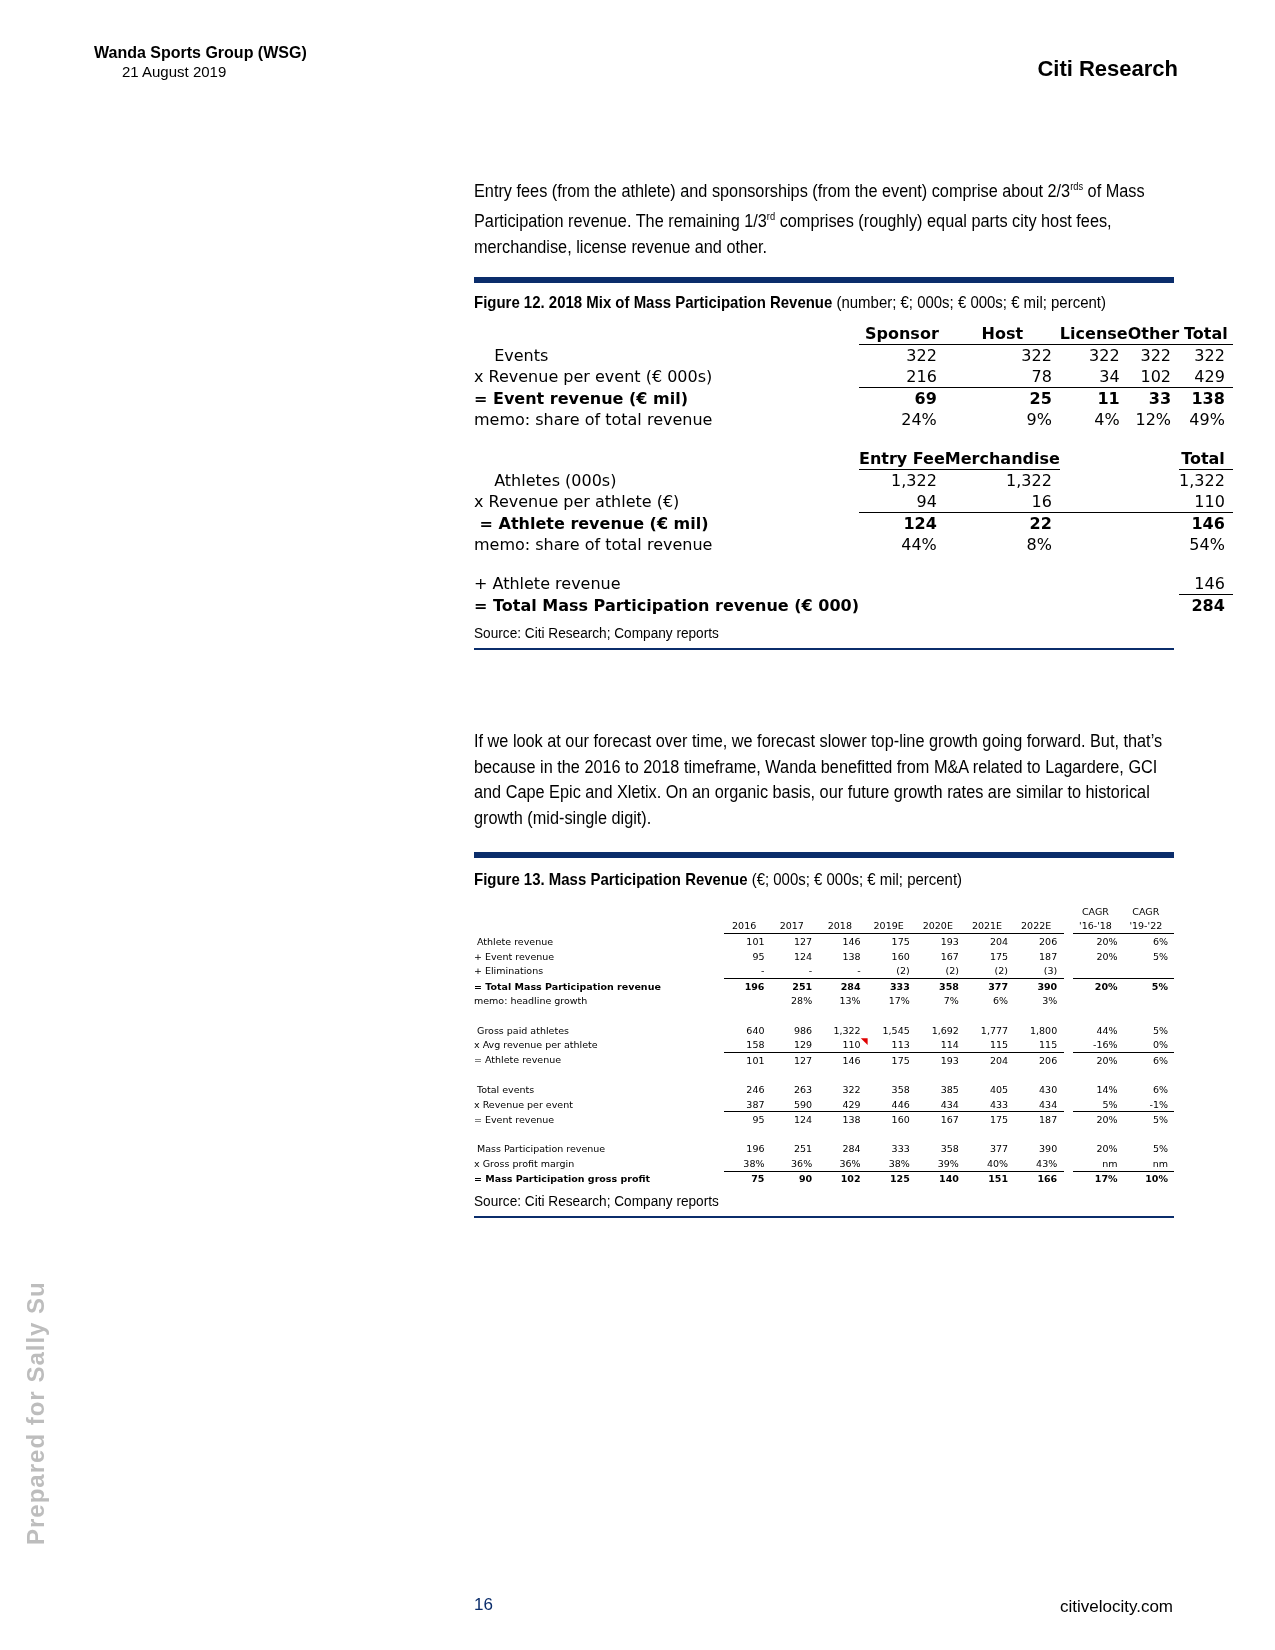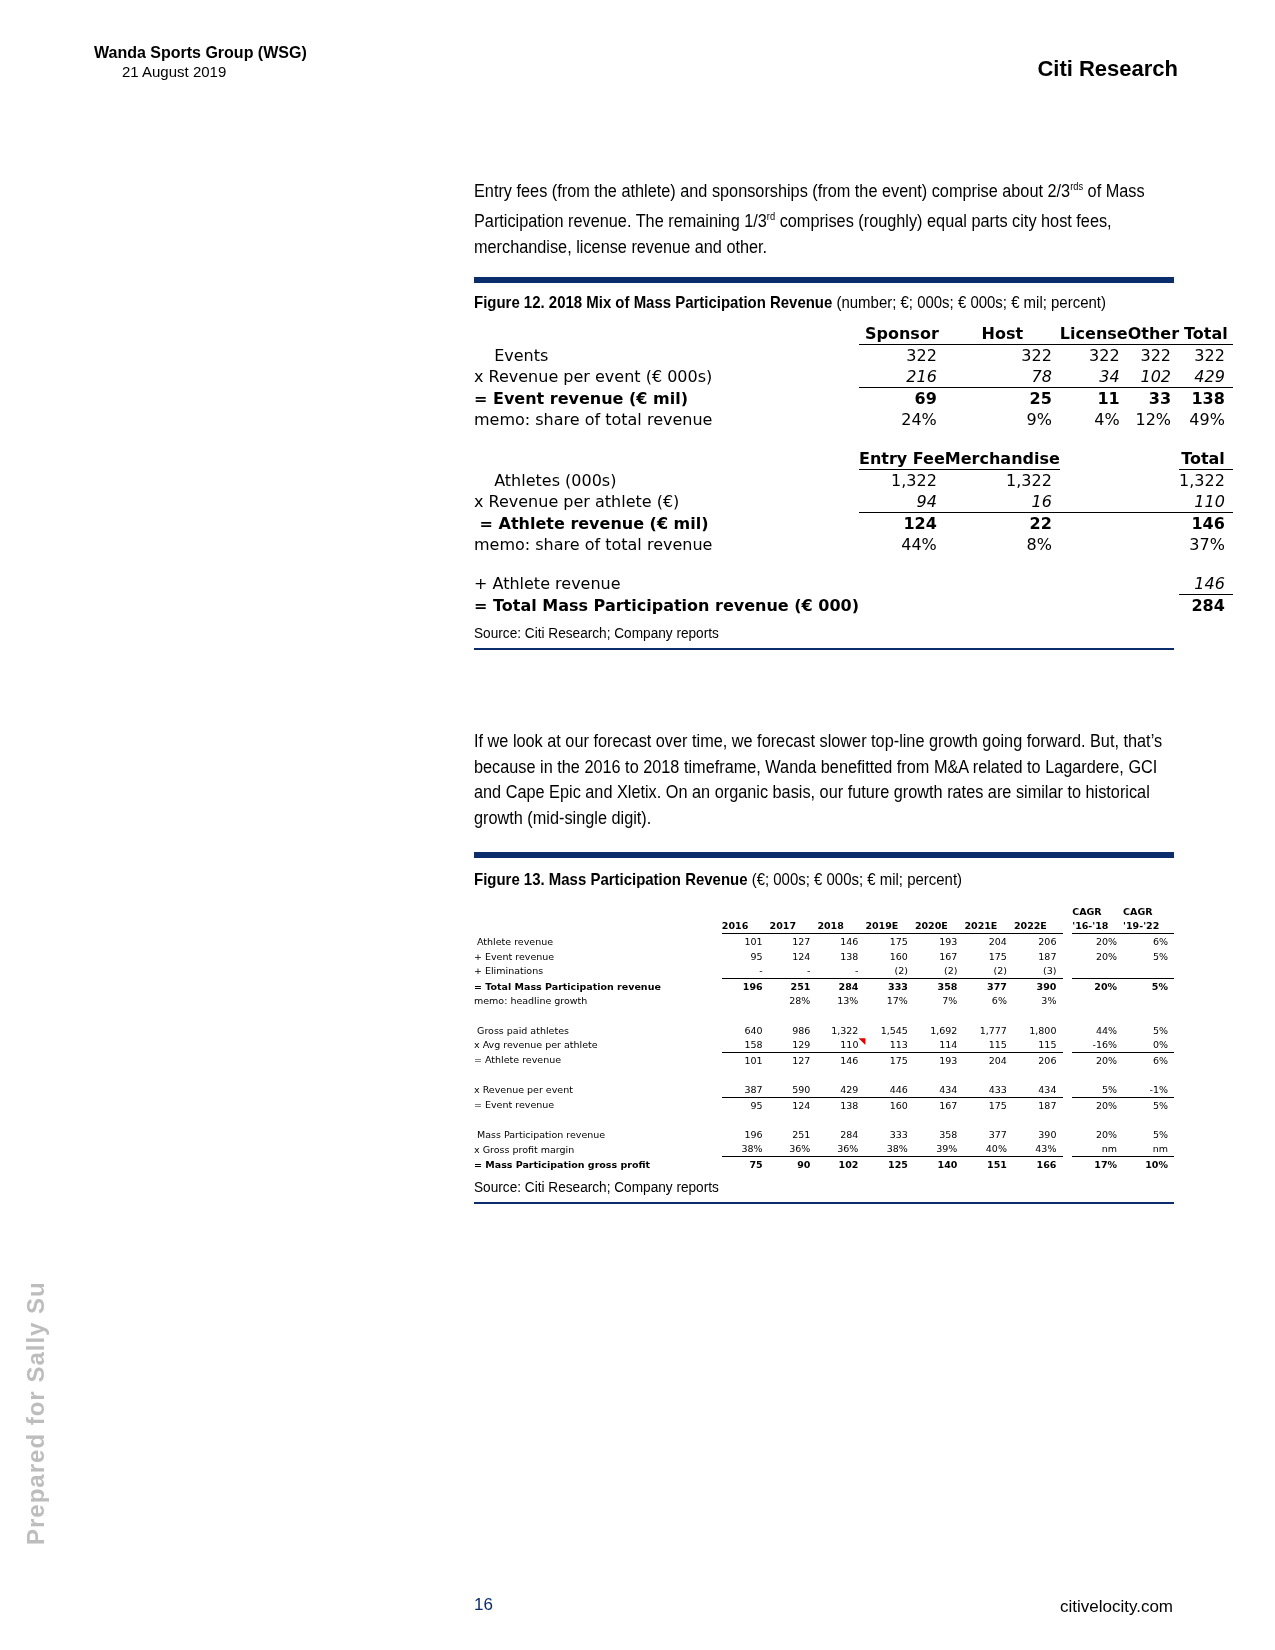--- a/index.html
+++ b/index.html
@@ -16,28 +16,28 @@
   .fig-title { font-size:17px; transform:scaleX(0.88); transform-origin:left top; width:800px; white-space:nowrap; }
   .fig-title b { font-weight:bold; }
   .source { font-size:15.5px; transform:scaleX(0.88); transform-origin:left top; white-space:nowrap; }
   table { border-collapse:collapse; font-family:"DejaVu Sans", sans-serif; }
   .t12 { font-size:16px; width:700px; }
   .t12 td { height:21px; padding:0; white-space:nowrap; }
   .t12 td.lbl { width:290px; }
   .t12 td.num { text-align:right; padding-right:8px; }
   .t12 td.hd { font-weight:bold; text-align:center; border-bottom:1.5px solid #000; }
   .t12 .bold td { font-weight:bold; }
-  .bt td.uc { border-bottom:1.5px solid #000;font-style:italic; }
+  .bt td.uc { border-bottom:1.5px solid #000; }
   .t13 { font-size:9.5px; width:700px; }
   .t13 td { height:14.6px; padding:0; white-space:nowrap; }
   .t13 td.lbl { width:270px;margin-left:23px; }
   .t13 td.num { text-align:right; padding-right:7px; width:46px; }
   .t13 td.gap { width:12px; }
   .t13 td.cg { text-align:right; width:48px; padding-right:6px; }
-  .t13 td.hd { font-weight:bold; text-align:left; }
+  .t13 td.hd { font-weight:normal; text-align:center; }
   .t13 .hdrow td.num, .t13 .hdrow td.cg { border-bottom:1.5px solid #000; }
   .t13 .bold td { font-weight:bold; }
   .t13 .ul td.num, .t13 .ul td.cg { border-bottom:1.5px solid #000; }
   .red-mark { color:#e00000; font-size:9px; position:relative; top:-4px; }
   .footer-page { position:absolute; left:474px; top:1595px; color:#0b2d6b; font-size:17px; }
   .footer-site { position:absolute; right:102px; top:1597px; font-size:17px; }
 </style>
 </head>
 <body>
 
@@ -134,21 +134,21 @@
       <td></td>
           <td></td>
       <td class="num">146</td>
     </tr>
     <tr>
       <td class="lbl" style="white-space: pre;">memo: share of total revenue</td>
       <td class="num">44%</td>
       <td class="num">8%</td>
       <td></td>
           <td></td>
-      <td class="num">37%</td>
+      <td class="num">54%</td>
     </tr>
     <tr>
           <td colspan="6" style="height:18px;"></td>
         </tr>
     <tr class="bt">
       <td class="lbl" style="white-space: pre;">+ Athlete revenue</td>
       <td colspan="4"></td>
       <td class="num uc">146</td>
     </tr>
     <tr class="bold">
@@ -324,20 +324,33 @@
           <td class="num"></td>
           <td class="num"></td>
           <td class="num"></td>
           <td class="num"></td>
           <td class="num"></td>
           <td class="num"></td>
           <td class="gap"></td>
           <td class="cg"></td>
           <td class="cg"></td>
         </tr>
+        <tr>
+          <td class="lbl" style="white-space: pre;"> Total events</td>
+          <td class="num">246</td>
+          <td class="num">263</td>
+          <td class="num">322</td>
+          <td class="num">358</td>
+          <td class="num">385</td>
+          <td class="num">405</td>
+          <td class="num">430</td>
+          <td class="gap"></td>
+          <td class="cg">14%</td>
+          <td class="cg">6%</td>
+        </tr>
         <tr class="ul">
           <td class="lbl" style="white-space: pre;">x Revenue per event</td>
           <td class="num">387</td>
           <td class="num">590</td>
           <td class="num">429</td>
           <td class="num">446</td>
           <td class="num">434</td>
           <td class="num">433</td>
           <td class="num">434</td>
           <td class="gap"></td>

